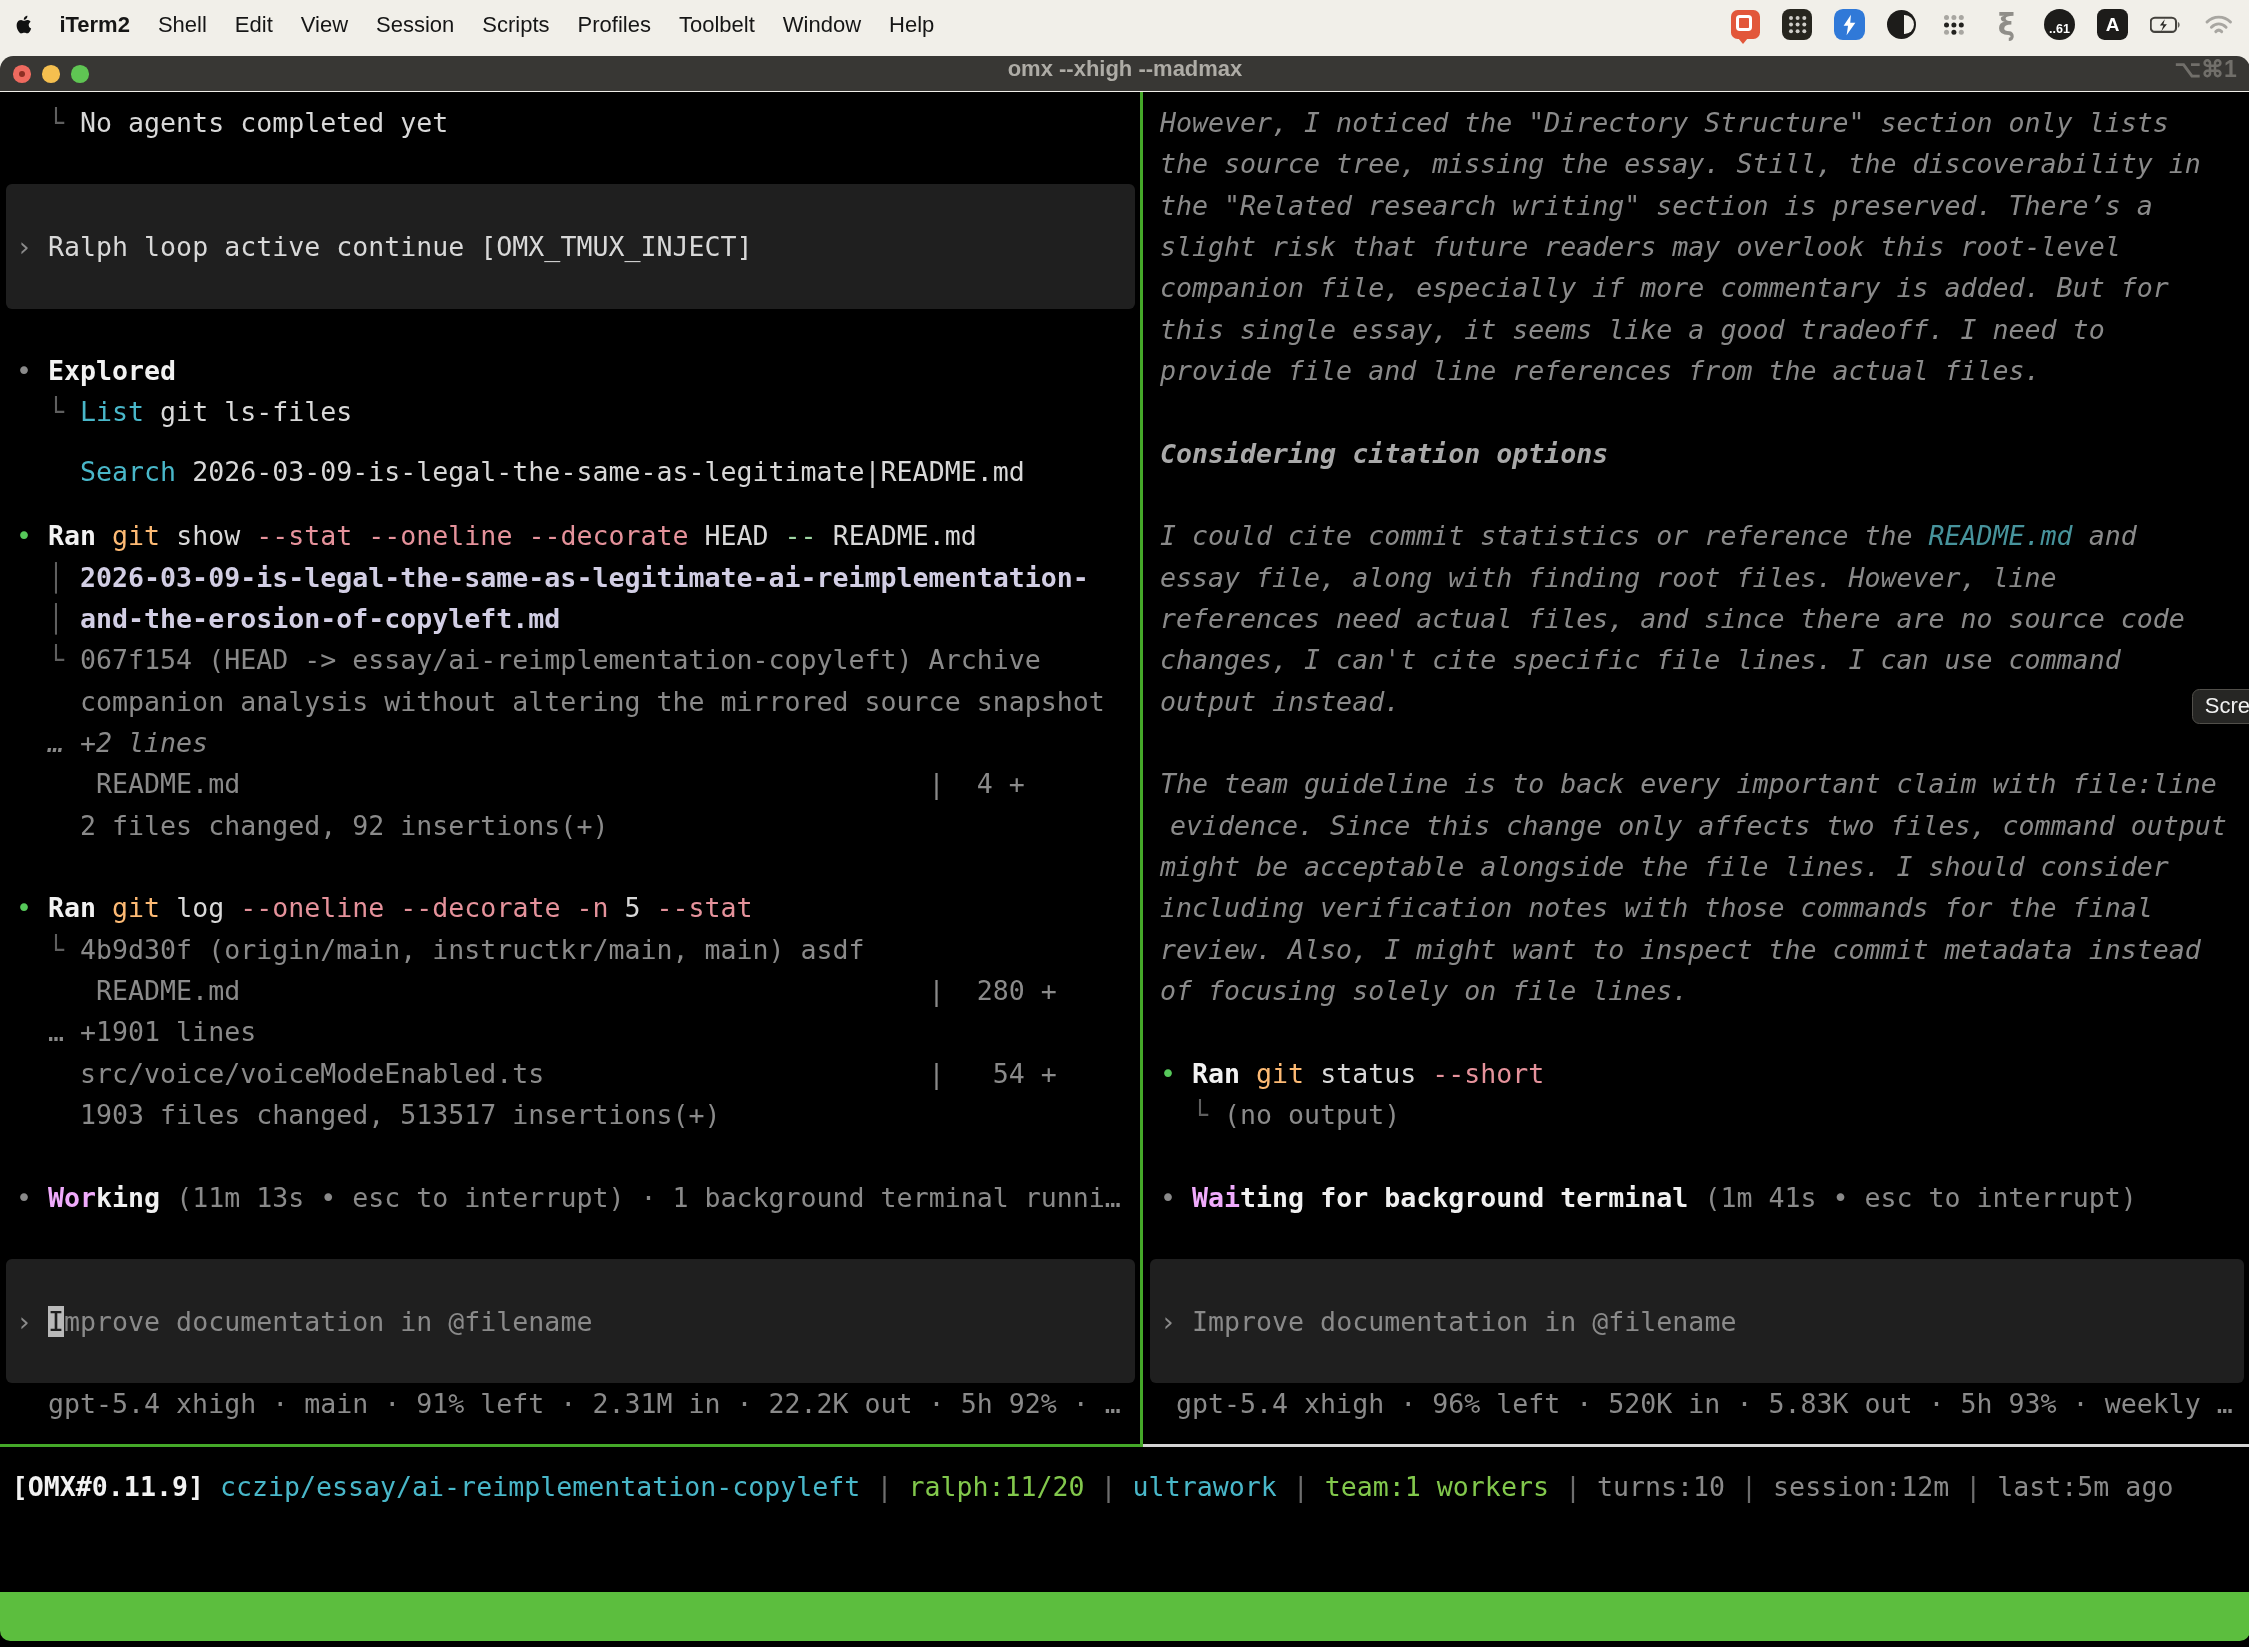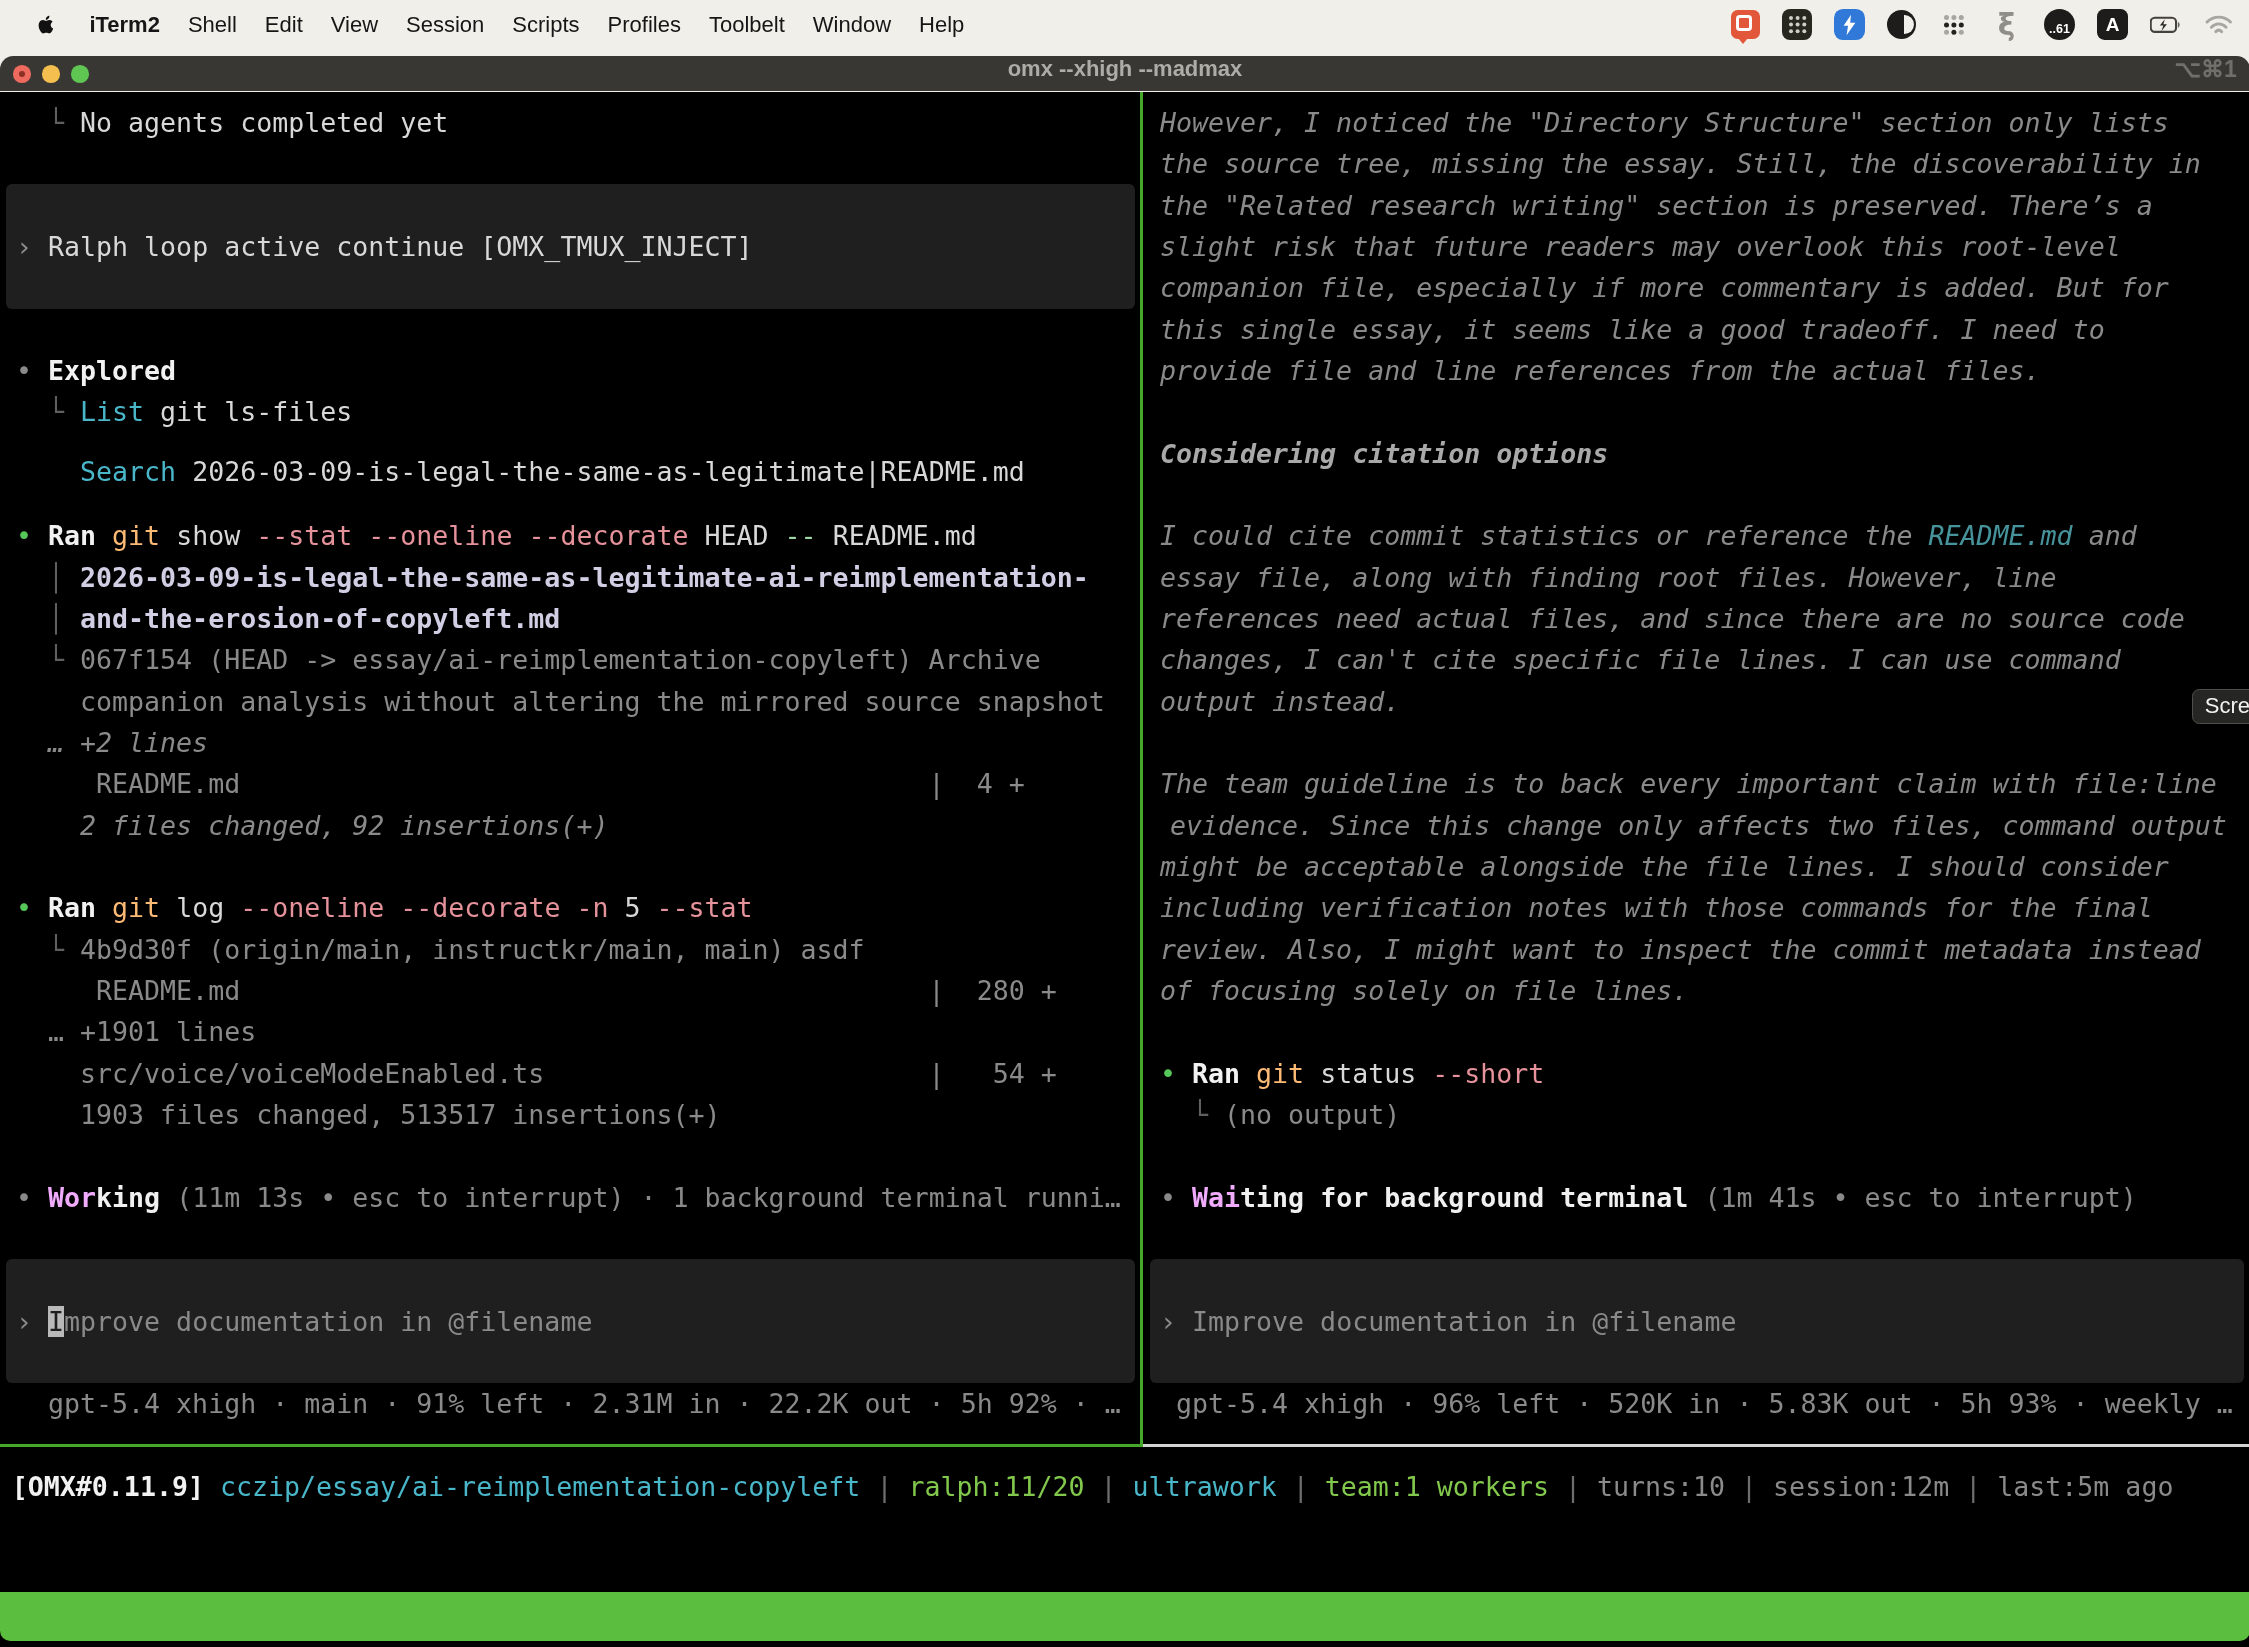--- a/index.html
+++ b/index.html
@@ -1,21 +1,21 @@
 <!DOCTYPE html>
 <html style="font-size:11.8px"><head>
 <meta charset="utf-8">
 <style>
   * { margin:0; padding:0; box-sizing:border-box; }
   html,body { width:2250px; height:1648px; background:#000; overflow:hidden; position:relative; }
 
   
   .desktop { position:absolute; top:0; left:0; right:0; height:92px; background:#f1efe9; }
   .menurow { position:absolute; top:0; left:0; right:0; height:49px; display:flex; align-items:center; justify-content:space-between; }
-  .menu-left { display:flex; align-items:flex-end; padding-left:35px;gap:8px; }
+  .menu-left { display:flex; align-items:flex-end; padding-left:13px; }
   .apple { width:25px; display:inline-flex; margin-right:7.4px; }
   .apple svg { width:22px; height:26.6px; fill:#111; }
   .mitem { font:400 22px "Liberation Sans", sans-serif; color:#161616; padding:0 14px; }
   .mitem.m0 { font-weight:700; }
   .menu-right { display:flex; align-items:center; gap:22px; padding-right:16px; }
   .ic { position:relative; width:31px; height:31px; display:inline-flex; align-items:center; justify-content:center; }
   .ic-orange { width:29.5px; height:29.5px; background:#e2573a; border-radius:6.6px; position:relative; }
   .ic-orange i { position:absolute; left:5.9px; top:5.2px; width:16px; height:16px; border:3.7px solid #fff; border-radius:3.7px; }
   .ic-orange u { position:absolute; left:7.4px; bottom:-4.4px; width:0; height:0; border-left:5.2px solid transparent; border-right:5.2px solid transparent; border-top:6.6px solid #e2573a; }
   .ic-dark { background:#27261f; border-radius:8px; width:29.5px; height:31px; position:relative; }
@@ -164,21 +164,21 @@
       <div class="tl" style="top: 248px;"><span class="c-dim">• </span><span class="c-bw">Explored</span></div>
       <div class="tl" style="top: 289px;"><span class="c-dim2">  └ </span><span class="c-cyan">List</span><span class="c-w"> git ls-files</span></div>
       <div class="tl" style="top: 331px; margin-top: 18px;"><span class="c-w">    </span><span class="c-cyan">Search</span><span class="c-w"> 2026-03-09-is-legal-the-same-as-legitimate|README.md</span></div>
       <div class="tl" style="top: 413px;"><span class="c-gbul">• </span><span class="c-bw">Ran</span><span class="c-w"> </span><span class="c-blue">git</span><span class="c-w"> show </span><span class="c-pink">--stat --oneline --decorate</span><span class="c-w"> HEAD </span><span class="c-pgreen">--</span><span class="c-w"> README.md</span></div>
       <div class="tl" style="top: 455px;"><span class="c-dim2">  │ </span><span class="c-lav">2026-03-09-is-legal-the-same-as-legitimate-ai-reimplementation-</span></div>
       <div class="tl" style="top: 496px;"><span class="c-dim2">  │ </span><span class="c-lav">and-the-erosion-of-copyleft.md</span></div>
       <div class="tl" style="top: 537px;"><span class="c-dim2">  └ </span><span class="c-dim">067f154 (HEAD -&gt; essay/ai-reimplementation-copyleft) Archive</span></div>
       <div class="tl" style="top: 579px;"><span class="c-dim">    companion analysis without altering the mirrored source snapshot</span></div>
       <div class="tl" style="top: 620px; font-style: italic;"><span class="c-dim">  … +2 lines</span></div>
       <div class="tl" style="top: 661px;"><span class="c-dim">     README.md                                           |  4 +</span></div>
-      <div class="tl" style="top: 703px; font-style: italic;"><span class="c-dim">    2 files changed, 92 insertions(+)</span></div>
+      <div class="tl" style="top: 703px;"><span class="c-dim">    2 files changed, 92 insertions(+)</span></div>
       <div class="tl" style="top: 785px;"><span class="c-gbul">• </span><span class="c-bw">Ran</span><span class="c-w"> </span><span class="c-blue">git</span><span class="c-w"> log </span><span class="c-pink">--oneline --decorate -n</span><span class="c-w"> 5 </span><span class="c-pink">--stat</span></div>
       <div class="tl" style="top: 827px;"><span class="c-dim2">  └ </span><span class="c-dim">4b9d30f (origin/main, instructkr/main, main) asdf</span></div>
       <div class="tl" style="top: 868px;"><span class="c-dim">     README.md                                           |  280 +</span></div>
       <div class="tl" style="top: 909px;"><span class="c-dim">  … +1901 lines</span></div>
       <div class="tl" style="top: 951px;"><span class="c-dim">    src/voice/voiceModeEnabled.ts                        |   54 +</span></div>
       <div class="tl" style="top: 992px;"><span class="c-dim">    1903 files changed, 513517 insertions(+)</span></div>
       <div class="tl" style="top: 1075px;"><span class="c-dim">• </span><span class="c-shimd">Wor</span><span class="c-shimw">king</span><span class="c-dim"> (11m 13s • esc to interrupt) · 1 background terminal runni…</span></div>
       <div class="tl" style="top: 1199px;"><span class="c-dim">› </span><span class="c-cur">I</span><span class="c-dim">mprove documentation in @filename</span></div>
       <div class="tl" style="top: 1281px;"><span class="c-dim">  gpt-5.4 xhigh · main · 91% left · 2.31M in · 22.2K out · 5h 92% · …</span></div>
     </div>

